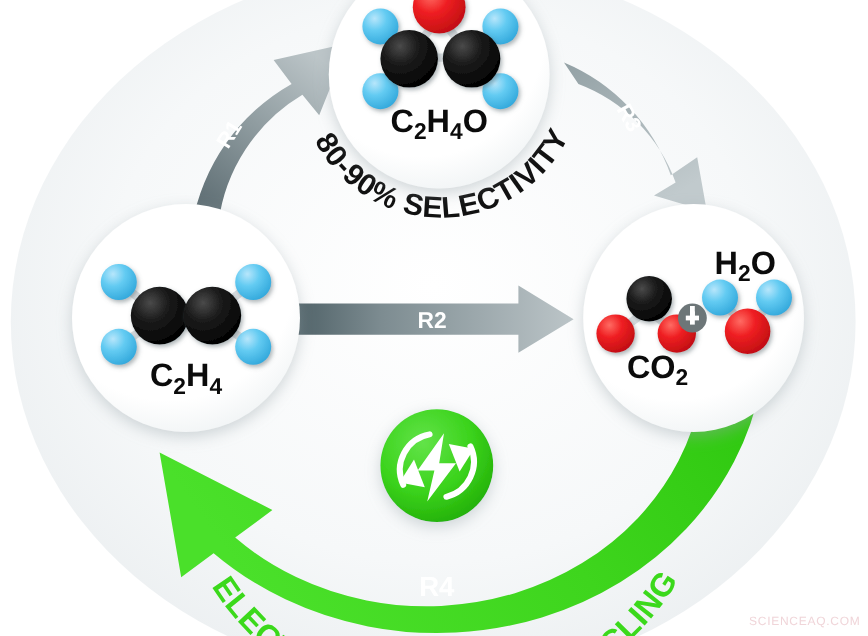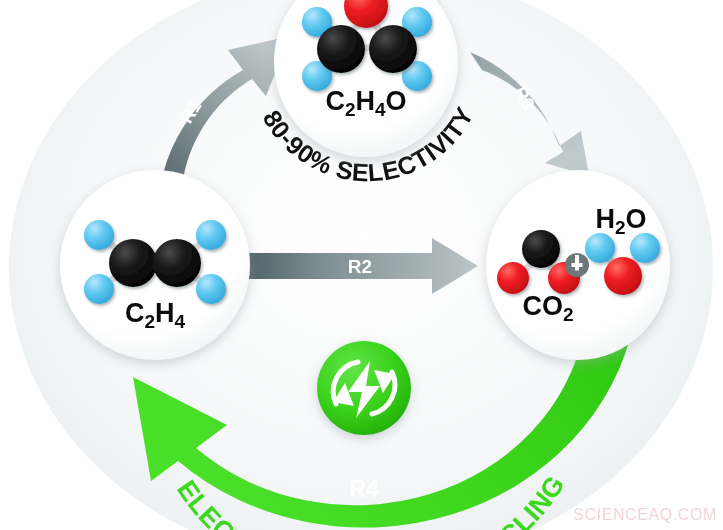--- a/index.html
+++ b/index.html
@@ -21,21 +21,21 @@
     left: 0;
     top: 0;
     width: 723px;
     height: 530px;
   }
   .wm {
     position: absolute;
     right: 6px;
     bottom: 6px;
     font-family: "Liberation Sans", sans-serif;
-    font-size: 16px;
+    font-size: 10px;
     letter-spacing: 0.6px;
     color: #f0d5d9;
     user-select: none;
     margin-left: 42px;
   }
 </style>
 </head>
 <body>
 
 <div id="stage">

